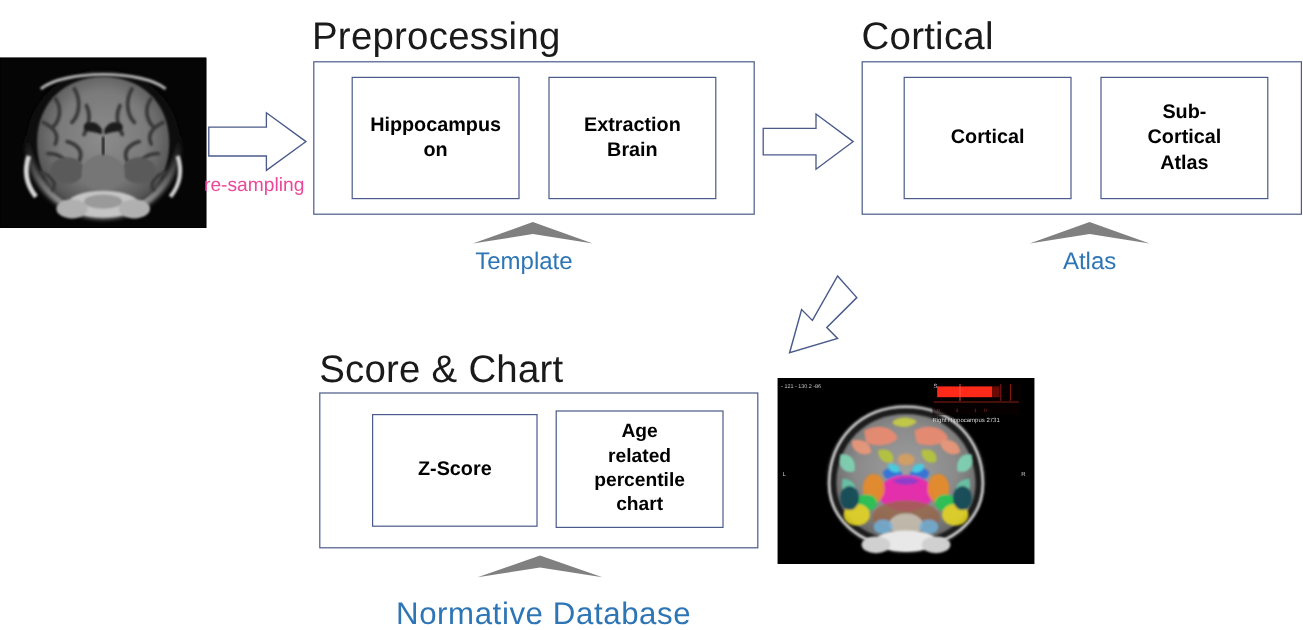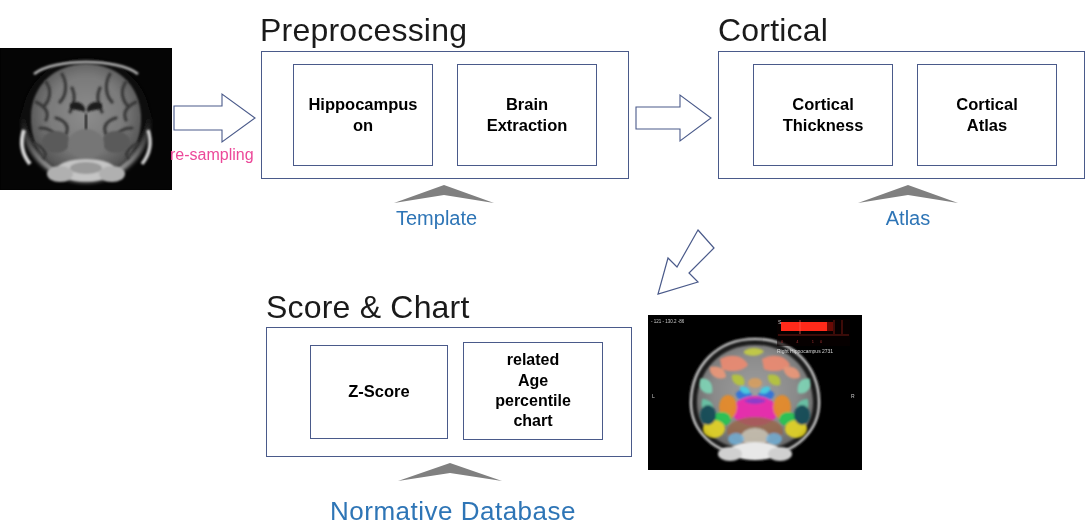--- a/index.html
+++ b/index.html
@@ -194,22 +194,22 @@
 
   <div class="step-box" style="left:293px; top:64px; width:140px; height:102px;">
     <span>
       <span>Hippocampus</span>
       <span>on</span>
     </span>
   </div>
 
   <div class="step-box" style="left:457px; top:64px; width:140px; height:102px;">
     <span>
+      <span>Extraction</span>
       <span>Brain</span>
-      <span>Extraction</span>
     </span>
   </div>
 
   <div class="chevron" style="left:392px; top:183px; width:104px; height:22px;">
     <svg width="104" height="22" viewBox="0 0 104 22">
       <polygon points="52,2 102,20 52,12 2,20" fill="#808080"></polygon>
     </svg>
   </div>
   <div class="blue-label lbl-template" style="left:396px; top:207px; width:96px; ">Template</div>
 
@@ -219,26 +219,26 @@
     </svg>
   </div>
 
   <div class="section-title" style="left:718px; top:12px; width:368px;">Cortical</div>
 
   <div class="stage-box" style="left:718px; top:51px; width:367px; height:128px;"></div>
 
   <div class="step-box" style="left:753px; top:64px; width:140px; height:102px;">
     <span>
       <span>Cortical</span>
-      <span>Thickness</span>
     </span>
   </div>
 
   <div class="step-box" style="left:917px; top:64px; width:140px; height:102px;">
     <span>
+      <span>Sub-</span>
       <span>Cortical</span>
       <span>Atlas</span>
     </span>
   </div>
 
   <div class="chevron" style="left:856px; top:183px; width:104px; height:22px;">
     <svg width="104" height="22" viewBox="0 0 104 22">
       <polygon points="52,2 102,20 52,12 2,20" fill="#808080"></polygon>
     </svg>
   </div>
@@ -255,22 +255,22 @@
   <div class="stage-box" style="left:266px; top:327px; width:366px; height:130px;"></div>
 
   <div class="step-box" style="left:310px; top:345px; width:138px; height:94px;">
     <span>
       <span>Z-Score</span>
     </span>
   </div>
 
   <div class="step-box" style="left:463px; top:342px; width:140px; height:98px; font-size:16px;">
     <span>
+      <span>Age</span>
       <span>related</span>
-      <span>Age</span>
       <span>percentile</span>
       <span>chart</span>
     </span>
   </div>
 
   <div class="chevron" style="left:396px; top:461px; width:108px; height:22px;">
     <svg width="108" height="22" viewBox="0 0 108 22">
       <polygon points="54,2 106,20 54,12 2,20" fill="#808080"></polygon>
     </svg>
   </div>

